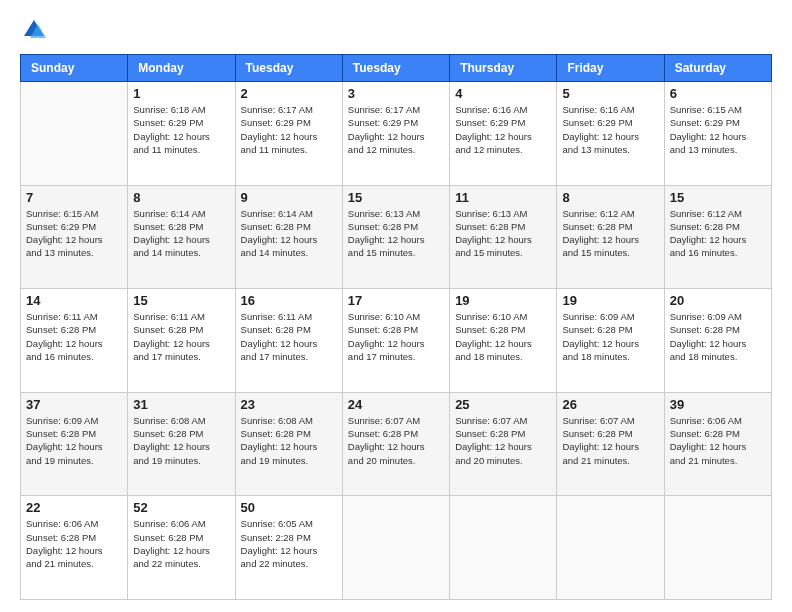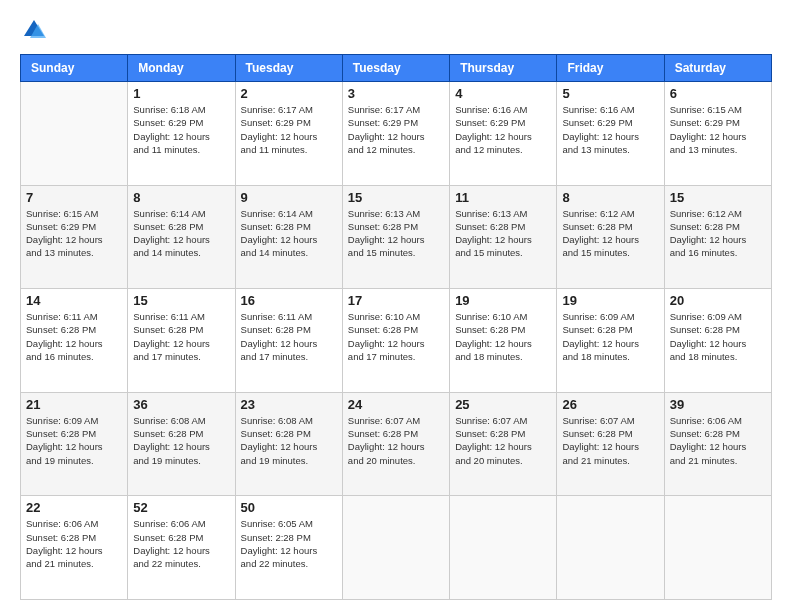--- a/index.html
+++ b/index.html
@@ -273,28 +273,28 @@
           <td>
             <span class="day-number">20</span>
             <div class="day-info" style="white-space: pre-line;">Sunrise: 6:09 AM
 Sunset: 6:28 PM
 Daylight: 12 hours
 and 18 minutes.</div>
           </td>
         </tr>
         <tr class="row-shade">
           <td>
-            <span class="day-number">21</span>
+            <span class="day-number">37</span>
             <div class="day-info" style="white-space: pre-line;">Sunrise: 6:09 AM
 Sunset: 6:28 PM
 Daylight: 12 hours
 and 19 minutes.</div>
           </td>
           <td>
-            <span class="day-number">36</span>
+            <span class="day-number">31</span>
             <div class="day-info" style="white-space: pre-line;">Sunrise: 6:08 AM
 Sunset: 6:28 PM
 Daylight: 12 hours
 and 19 minutes.</div>
           </td>
           <td>
             <span class="day-number">23</span>
             <div class="day-info" style="white-space: pre-line;">Sunrise: 6:08 AM
 Sunset: 6:28 PM
 Daylight: 12 hours

